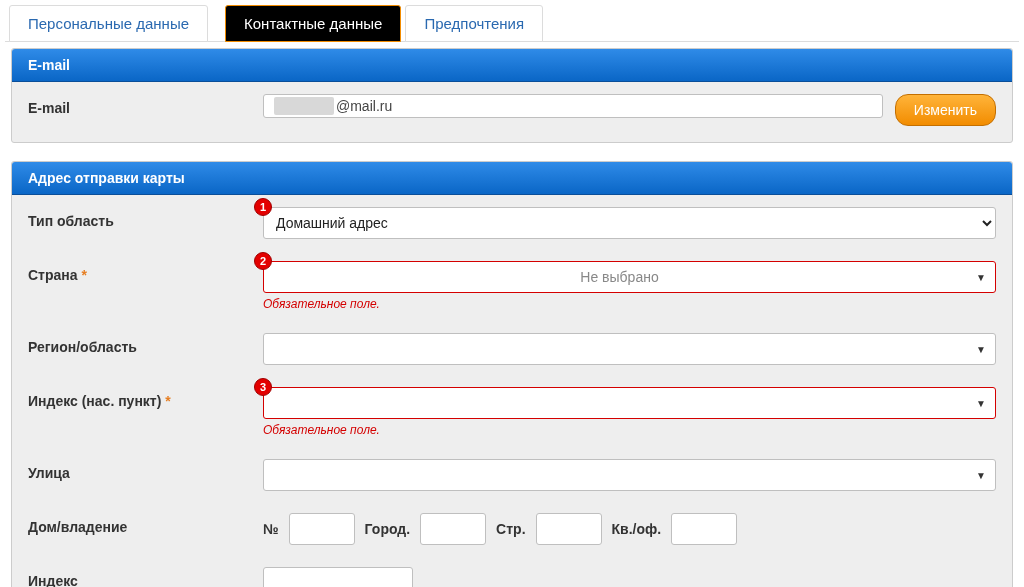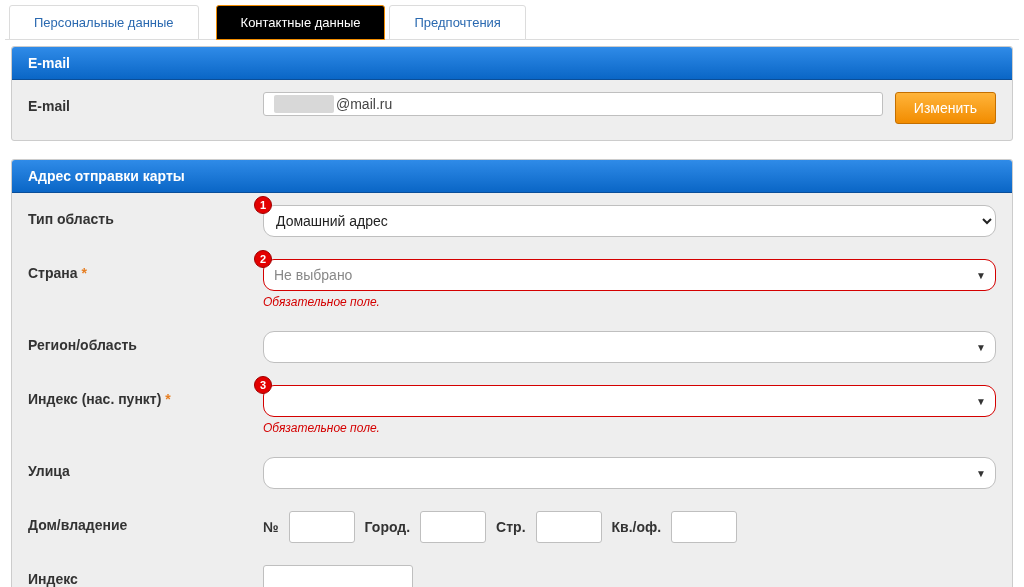--- a/index.html
+++ b/index.html
@@ -12,22 +12,22 @@
   }
   .tabs {
     display: flex;
     gap: 4px;
     margin-bottom: 6px;
     padding-left: 4px;
     border-bottom: 1px solid #dcdcdc;
     position: relative;
   }
   .tab {
-    padding: 9px 24px;
-    font-size: 13px;
+    padding: 9px 18px;
+    font-size: 15px;
     border: 1px solid #dcdcdc;
     border-bottom: 1px solid #dcdcdc;
     background: #fff;
     color: #2a69b0;
     cursor: pointer;
     margin-bottom: -1px;
     border-top-left-radius: 3px;
     border-top-right-radius: 3px;
   }
   .tab.active {
@@ -74,21 +74,21 @@
   .form-control-wrap {
     flex: 1;
     position: relative;
   }
   .text-input, .select-input, .combo-input {
     width: 100%;
     height: 32px;
     padding: 4px 30px 4px 10px;
     font-size: 14px;
     border: 1px solid #bfbfbf;
-    border-radius: 11px;
+    border-radius: 3px;
     background: #fff;
     color: #444;
     appearance: none;
     -webkit-appearance: none;
   }
   .select-input.native {
     appearance: auto;
     -webkit-appearance: menulist;
     background: #fff;
     color: #222;
@@ -98,21 +98,21 @@
   .combo-wrap { position: relative; }
   .combo-caret {
     position: absolute;
     right: 10px;
     top: 50%;
     transform: translateY(-50%);
     pointer-events: none;
     font-size: 10px;
     color: #333;
   }
-  .error-border { border: 1px solid #d40000 !important; }
+  .error-border { border: 1px solid #d40000 !important; text-align: center; }
   .error-text {
     color: #d40000;
     font-style: italic;
     font-size: 12px;
     margin-top: 4px;
   }
   .email-display {
     width: 100%;
     height: 24px;
     padding: 4px 10px;
@@ -131,21 +131,21 @@
     background: #d8d8d8;
     border-radius: 2px;
     margin-right: 2px;
   }
   .btn-change {
     background: linear-gradient(#ffb43a, #f28c00);
     border: 1px solid #c46f00;
     color: #fff;
     font-size: 14px;
     padding: 6px 18px;
-    border-radius: 3px;
+    border-radius: 13px;
     margin-left: 12px;
     height: 32px;
     cursor: pointer;
     white-space: nowrap;
     flex-shrink: 0;
   }
   .inline-group {
     display: flex;
     align-items: center;
     gap: 10px;

